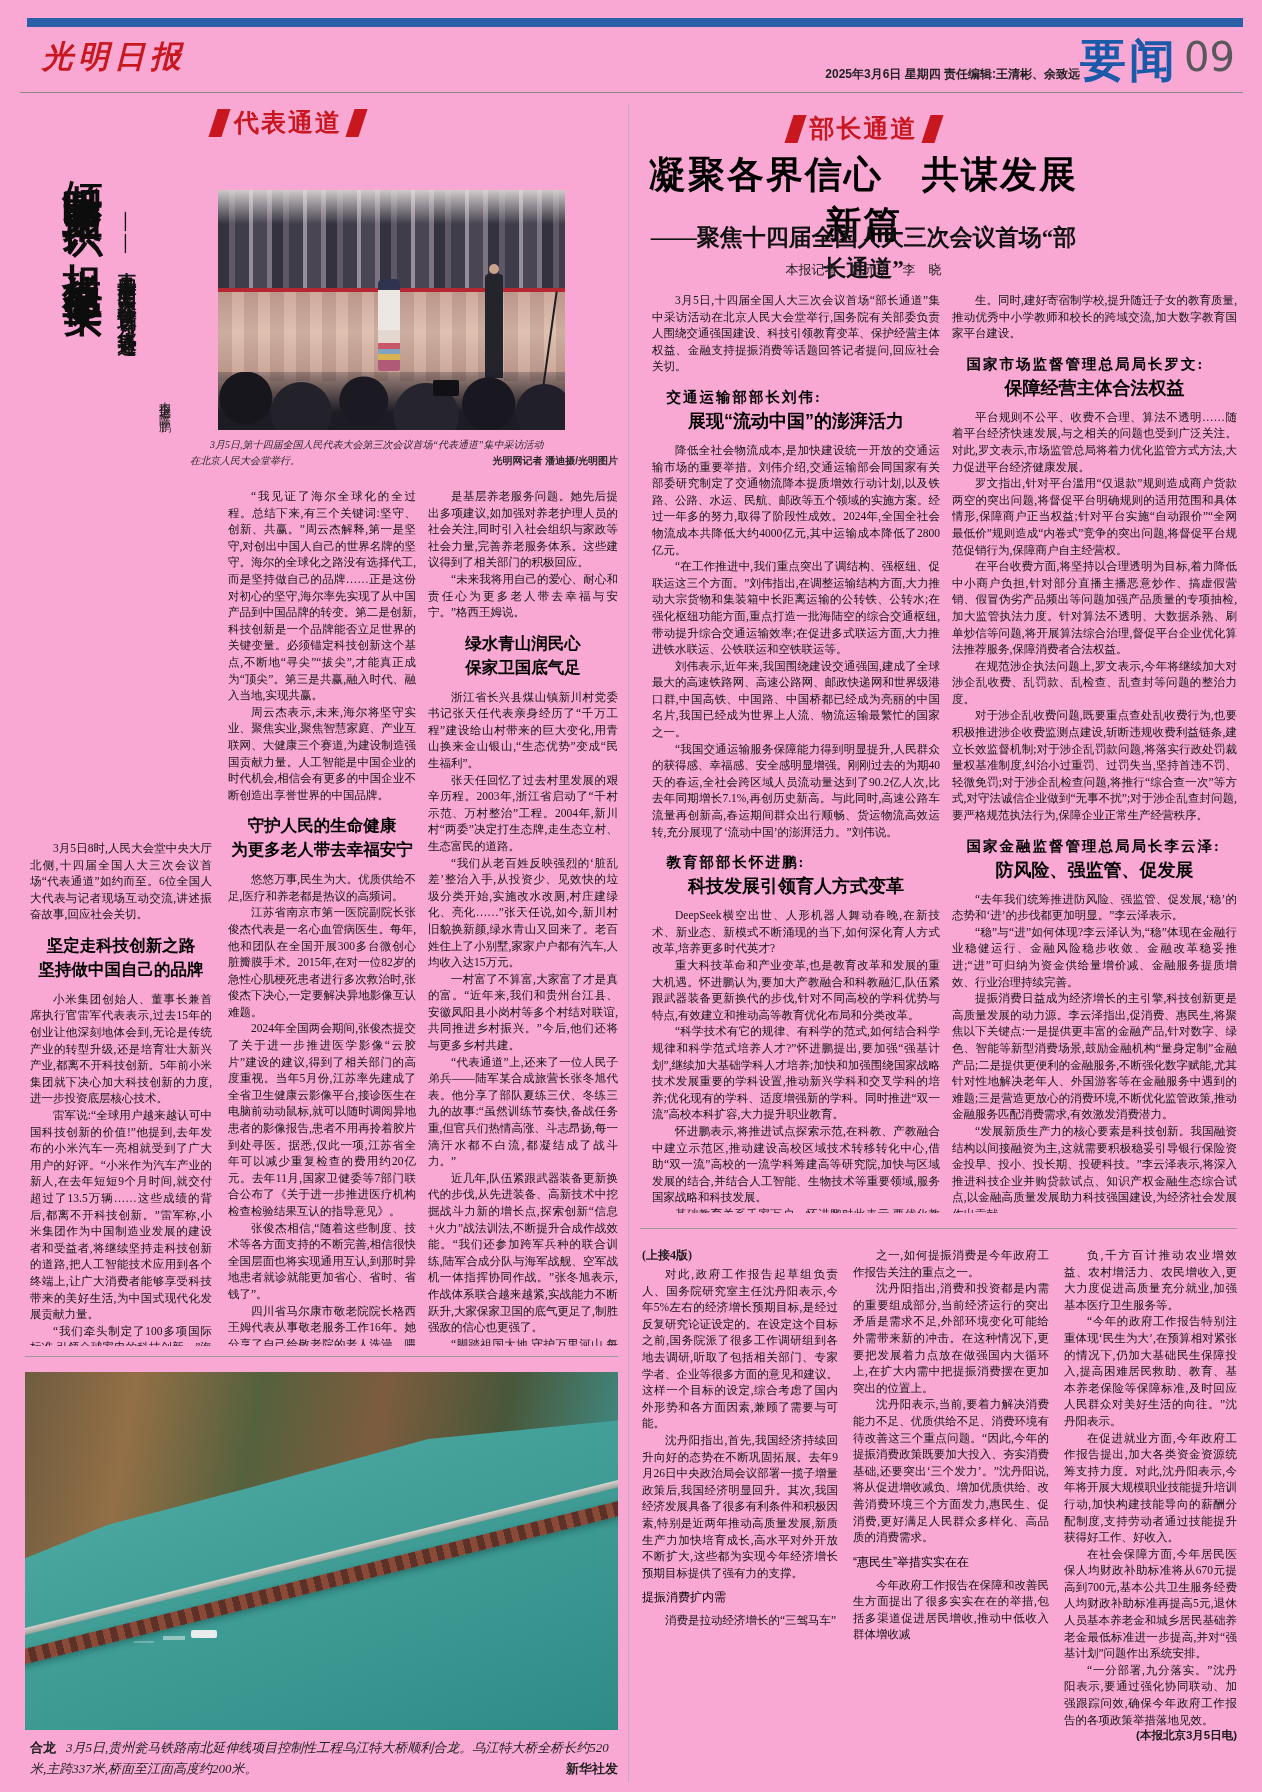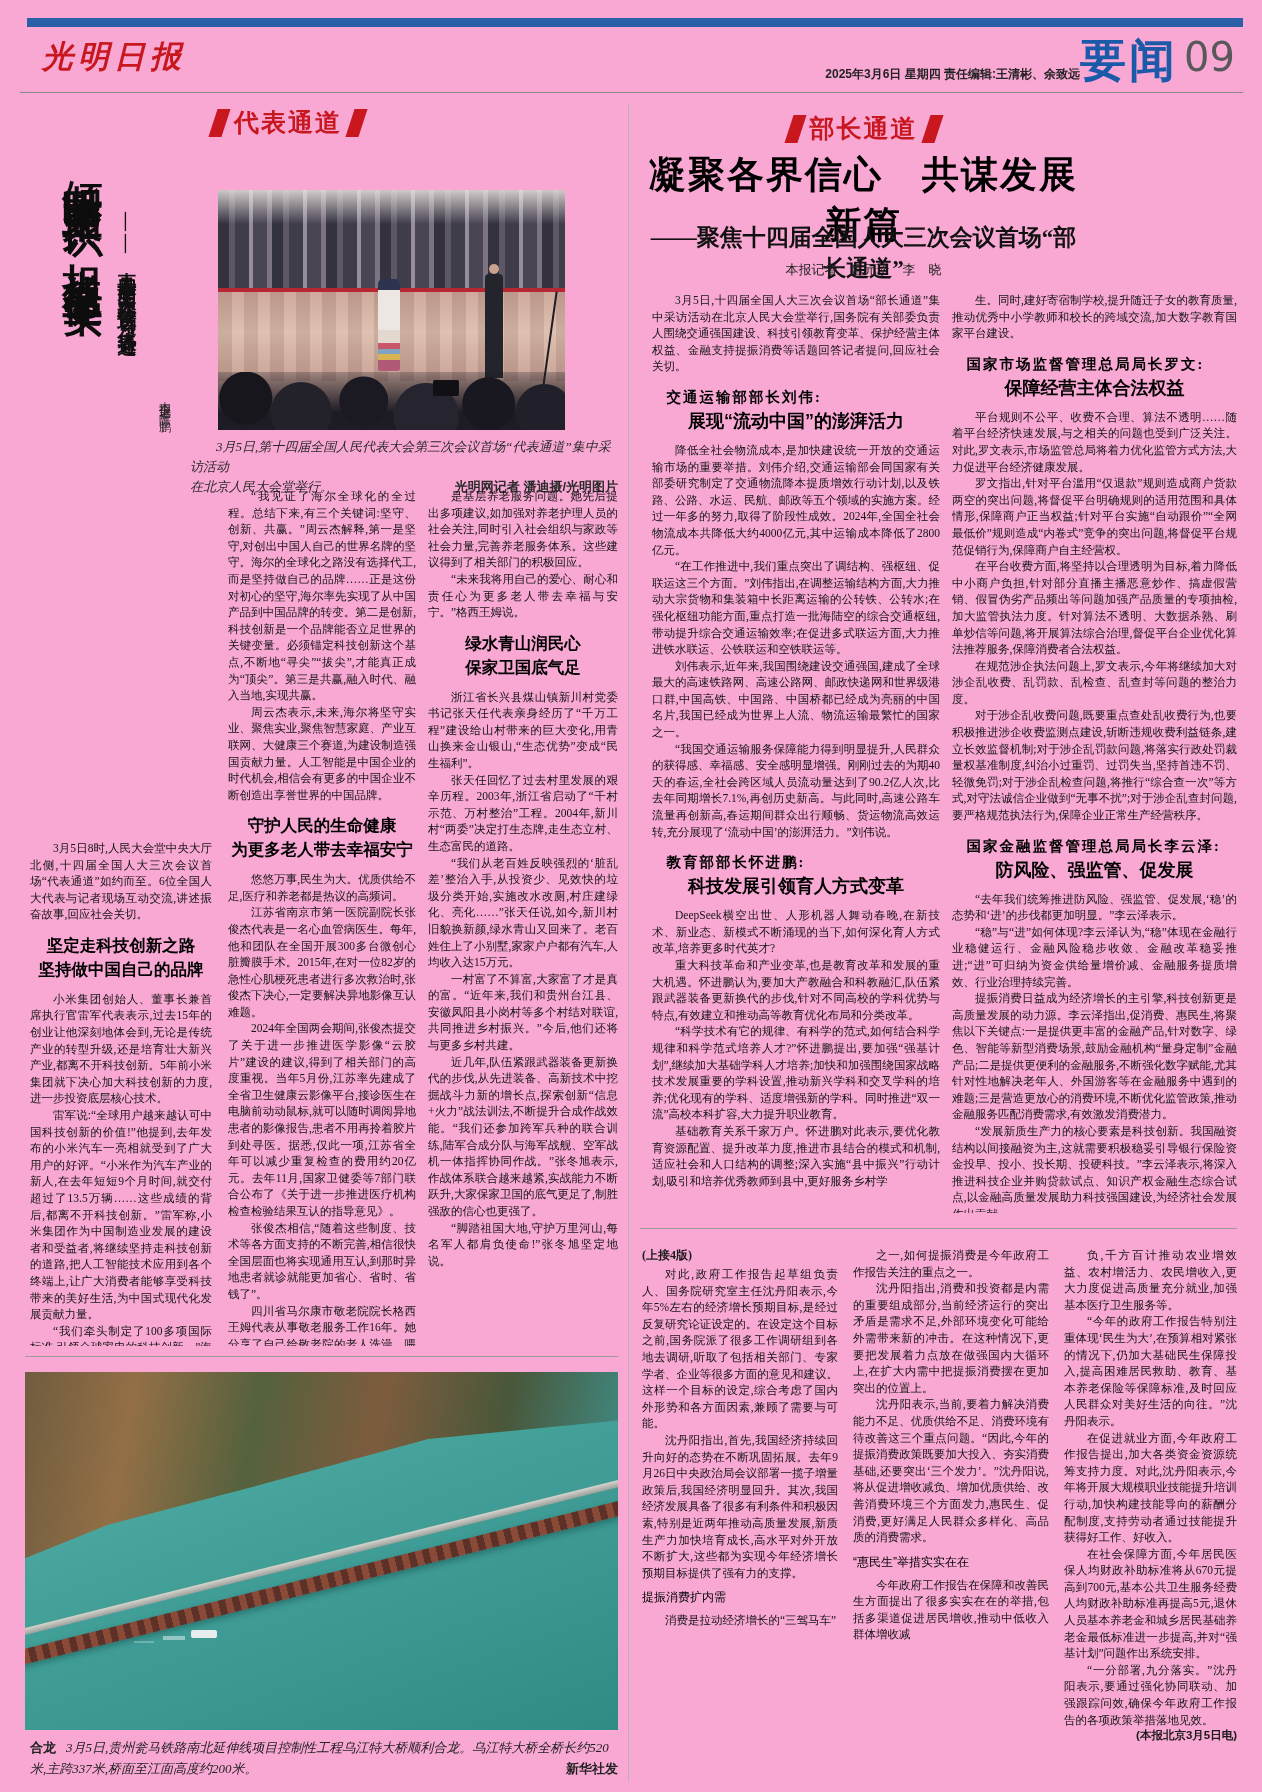--- a/index.html
+++ b/index.html
@@ -36,21 +36,21 @@
            font-family:"Liberation Sans","DejaVu Sans",sans-serif;}
   .cont-mark{font-weight:bold;font-size:12px;margin-bottom:2px;}
   
   .vh{writing-mode:vertical-rl;}
   .v-head{left:56px;top:148px;height:700px;font-size:40px;font-weight:bold;letter-spacing:6px;
           color:#0d0d0d;font-family:"Liberation Sans","DejaVu Sans",sans-serif;}
   .v-head .gap{display:inline-block;height:42px;}
   .v-sub{left:114px;top:212px;height:580px;font-size:19px;font-weight:bold;letter-spacing:3px;color:#111;}
   .v-byline{left:156px;top:392px;height:170px;font-size:12px;letter-spacing:2px;color:#222;}
   
-  .cap{font-size:13px;line-height:1.55;color:#2a2a2a;font-style:italic;}
+  .cap{font-size:10px;line-height:1.55;color:#2a2a2a;font-style:italic;}
   .cap .l1{text-indent:2em;}
   .cap .l2{display:flex;justify-content:space-between;}
   .cap .credit{font-weight:bold;font-style:normal;font-family:"Liberation Sans","DejaVu Sans",sans-serif;}
   
   .min-headline{left:640px;top:150px;width:447px;text-align:center;font-size:37px;font-weight:bold;
           letter-spacing:2px;color:#000;font-family:"Liberation Sans","DejaVu Sans",sans-serif;}
   .min-sub{left:640px;top:222px;width:447px;text-align:center;font-size:23px;font-weight:bold;color:#111;}
   .min-byline{left:640px;top:261px;width:447px;text-align:center;font-size:13px;color:#222;}
   
   .v-divider{left:628px;top:104px;width:0;height:1678px;border-left:1px solid #b5b5b5;}
@@ -165,20 +165,21 @@
     </div>
   <div class="col" style="left:428px;top:488px;width:190px;height:858px;">
       <div class="para">是基层养老服务问题。她先后提出多项建议,如加强对养老护理人员的社会关注,同时引入社会组织与家政等社会力量,完善养老服务体系。这些建议得到了相关部门的积极回应。</div>
       <div class="para">“未来我将用自己的爱心、耐心和责任心为更多老人带去幸福与安宁。”格西王姆说。</div>
       <div class="subhead">绿水青山润民心
 保家卫国底气足</div>
       <div class="para">浙江省长兴县煤山镇新川村党委书记张天任代表亲身经历了“千万工程”建设给山村带来的巨大变化,用青山换来金山银山,“生态优势”变成“民生福利”。</div>
       <div class="para">张天任回忆了过去村里发展的艰辛历程。2003年,浙江省启动了“千村示范、万村整治”工程。2004年,新川村“两委”决定打生态牌,走生态立村、生态富民的道路。</div>
       <div class="para">“我们从老百姓反映强烈的‘脏乱差’整治入手,从投资少、见效快的垃圾分类开始,实施改水改厕,村庄建绿化、亮化……”张天任说,如今,新川村旧貌换新颜,绿水青山又回来了。老百姓住上了小别墅,家家户户都有汽车,人均收入达15万元。</div>
       <div class="para">一村富了不算富,大家富了才是真的富。“近年来,我们和贵州台江县、安徽凤阳县小岗村等多个村结对联谊,共同推进乡村振兴。”今后,他们还将与更多乡村共建。</div>
+      <div class="para">“代表通道”上,还来了一位人民子弟兵——陆军某合成旅营长张冬旭代表。他分享了部队夏练三伏、冬练三九的故事:“虽然训练节奏快,备战任务重,但官兵们热情高涨、斗志昂扬,每一滴汗水都不白流,都凝结成了战斗力。”</div>
       <div class="para">近几年,队伍紧跟武器装备更新换代的步伐,从先进装备、高新技术中挖掘战斗力新的增长点,探索创新“信息+火力”战法训法,不断提升合成作战效能。“我们还参加跨军兵种的联合训练,陆军合成分队与海军战舰、空军战机一体指挥协同作战。”张冬旭表示,作战体系联合越来越紧,实战能力不断跃升,大家保家卫国的底气更足了,制胜强敌的信心也更强了。</div>
       <div class="para">“脚踏祖国大地,守护万里河山,每名军人都肩负使命!”张冬旭坚定地说。</div>
     </div>
 
   <div class="abs rule-left"></div>
 
   <div class="abs photo2">
     <div class="p2-bank"></div>
     <div class="p2-road"></div>
     <div class="p2-bridge"></div>
@@ -206,20 +207,21 @@
       <div class="bold-head">展现“流动中国”的澎湃活力</div>
       <div class="para">降低全社会物流成本,是加快建设统一开放的交通运输市场的重要举措。刘伟介绍,交通运输部会同国家有关部委研究制定了交通物流降本提质增效行动计划,以及铁路、公路、水运、民航、邮政等五个领域的实施方案。经过一年多的努力,取得了阶段性成效。2024年,全国全社会物流成本共降低大约4000亿元,其中运输成本降低了2800亿元。</div>
       <div class="para">“在工作推进中,我们重点突出了调结构、强枢纽、促联运这三个方面。”刘伟指出,在调整运输结构方面,大力推动大宗货物和集装箱中长距离运输的公转铁、公转水;在强化枢纽功能方面,重点打造一批海陆空的综合交通枢纽,带动提升综合交通运输效率;在促进多式联运方面,大力推进铁水联运、公铁联运和空铁联运等。</div>
       <div class="para">刘伟表示,近年来,我国围绕建设交通强国,建成了全球最大的高速铁路网、高速公路网、邮政快递网和世界级港口群,中国高铁、中国路、中国桥都已经成为亮丽的中国名片,我国已经成为世界上人流、物流运输最繁忙的国家之一。</div>
       <div class="para">“我国交通运输服务保障能力得到明显提升,人民群众的获得感、幸福感、安全感明显增强。刚刚过去的为期40天的春运,全社会跨区域人员流动量达到了90.2亿人次,比去年同期增长7.1%,再创历史新高。与此同时,高速公路车流量再创新高,春运期间群众出行顺畅、货运物流高效运转,充分展现了‘流动中国’的澎湃活力。”刘伟说。</div>
       <div class="kaiti-head">教育部部长怀进鹏:</div>
       <div class="bold-head">科技发展引领育人方式变革</div>
       <div class="para">DeepSeek横空出世、人形机器人舞动春晚,在新技术、新业态、新模式不断涌现的当下,如何深化育人方式改革,培养更多时代英才?</div>
       <div class="para">重大科技革命和产业变革,也是教育改革和发展的重大机遇。怀进鹏认为,要加大产教融合和科教融汇,队伍紧跟武器装备更新换代的步伐,针对不同高校的学科优势与特点,有效建立和推动高等教育优化布局和分类改革。</div>
       <div class="para">“科学技术有它的规律、有科学的范式,如何结合科学规律和科学范式培养人才?”怀进鹏提出,要加强“强基计划”,继续加大基础学科人才培养;加快和加强围绕国家战略技术发展重要的学科设置,推动新兴学科和交叉学科的培养;优化现有的学科、适度增强新的学科。同时推进“双一流”高校本科扩容,大力提升职业教育。</div>
+      <div class="para">怀进鹏表示,将推进试点探索示范,在科教、产教融合中建立示范区,推动建设高校区域技术转移转化中心,借助“双一流”高校的一流学科筹建高等研究院,加快与区域发展的结合,并结合人工智能、生物技术等重要领域,服务国家战略和科技发展。</div>
       <div class="para">基础教育关系千家万户。怀进鹏对此表示,要优化教育资源配置、提升改革力度,推进市县结合的模式和机制,适应社会和人口结构的调整;深入实施“县中振兴”行动计划,吸引和培养优秀教师到县中,更好服务乡村学</div>
     </div>
   <div class="col" style="left:952px;top:292px;width:285px;height:921px;">
       <div class="para">生。同时,建好寄宿制学校,提升随迁子女的教育质量,推动优秀中小学教师和校长的跨域交流,加大数字教育国家平台建设。</div>
       <div class="kaiti-head">国家市场监督管理总局局长罗文:</div>
       <div class="bold-head">保障经营主体合法权益</div>
       <div class="para">平台规则不公平、收费不合理、算法不透明……随着平台经济快速发展,与之相关的问题也受到广泛关注。对此,罗文表示,市场监管总局将着力优化监管方式方法,大力促进平台经济健康发展。</div>
       <div class="para">罗文指出,针对平台滥用“仅退款”规则造成商户货款两空的突出问题,将督促平台明确规则的适用范围和具体情形,保障商户正当权益;针对平台实施“自动跟价”“全网最低价”规则造成“内卷式”竞争的突出问题,将督促平台规范促销行为,保障商户自主经营权。</div>
       <div class="para">在平台收费方面,将坚持以合理透明为目标,着力降低中小商户负担,针对部分直播主播恶意炒作、搞虚假营销、假冒伪劣产品频出等问题加强产品质量的专项抽检,加大监管执法力度。针对算法不透明、大数据杀熟、刷单炒信等问题,将开展算法综合治理,督促平台企业优化算法推荐服务,保障消费者合法权益。</div>
       <div class="para">在规范涉企执法问题上,罗文表示,今年将继续加大对涉企乱收费、乱罚款、乱检查、乱查封等问题的整治力度。</div>

